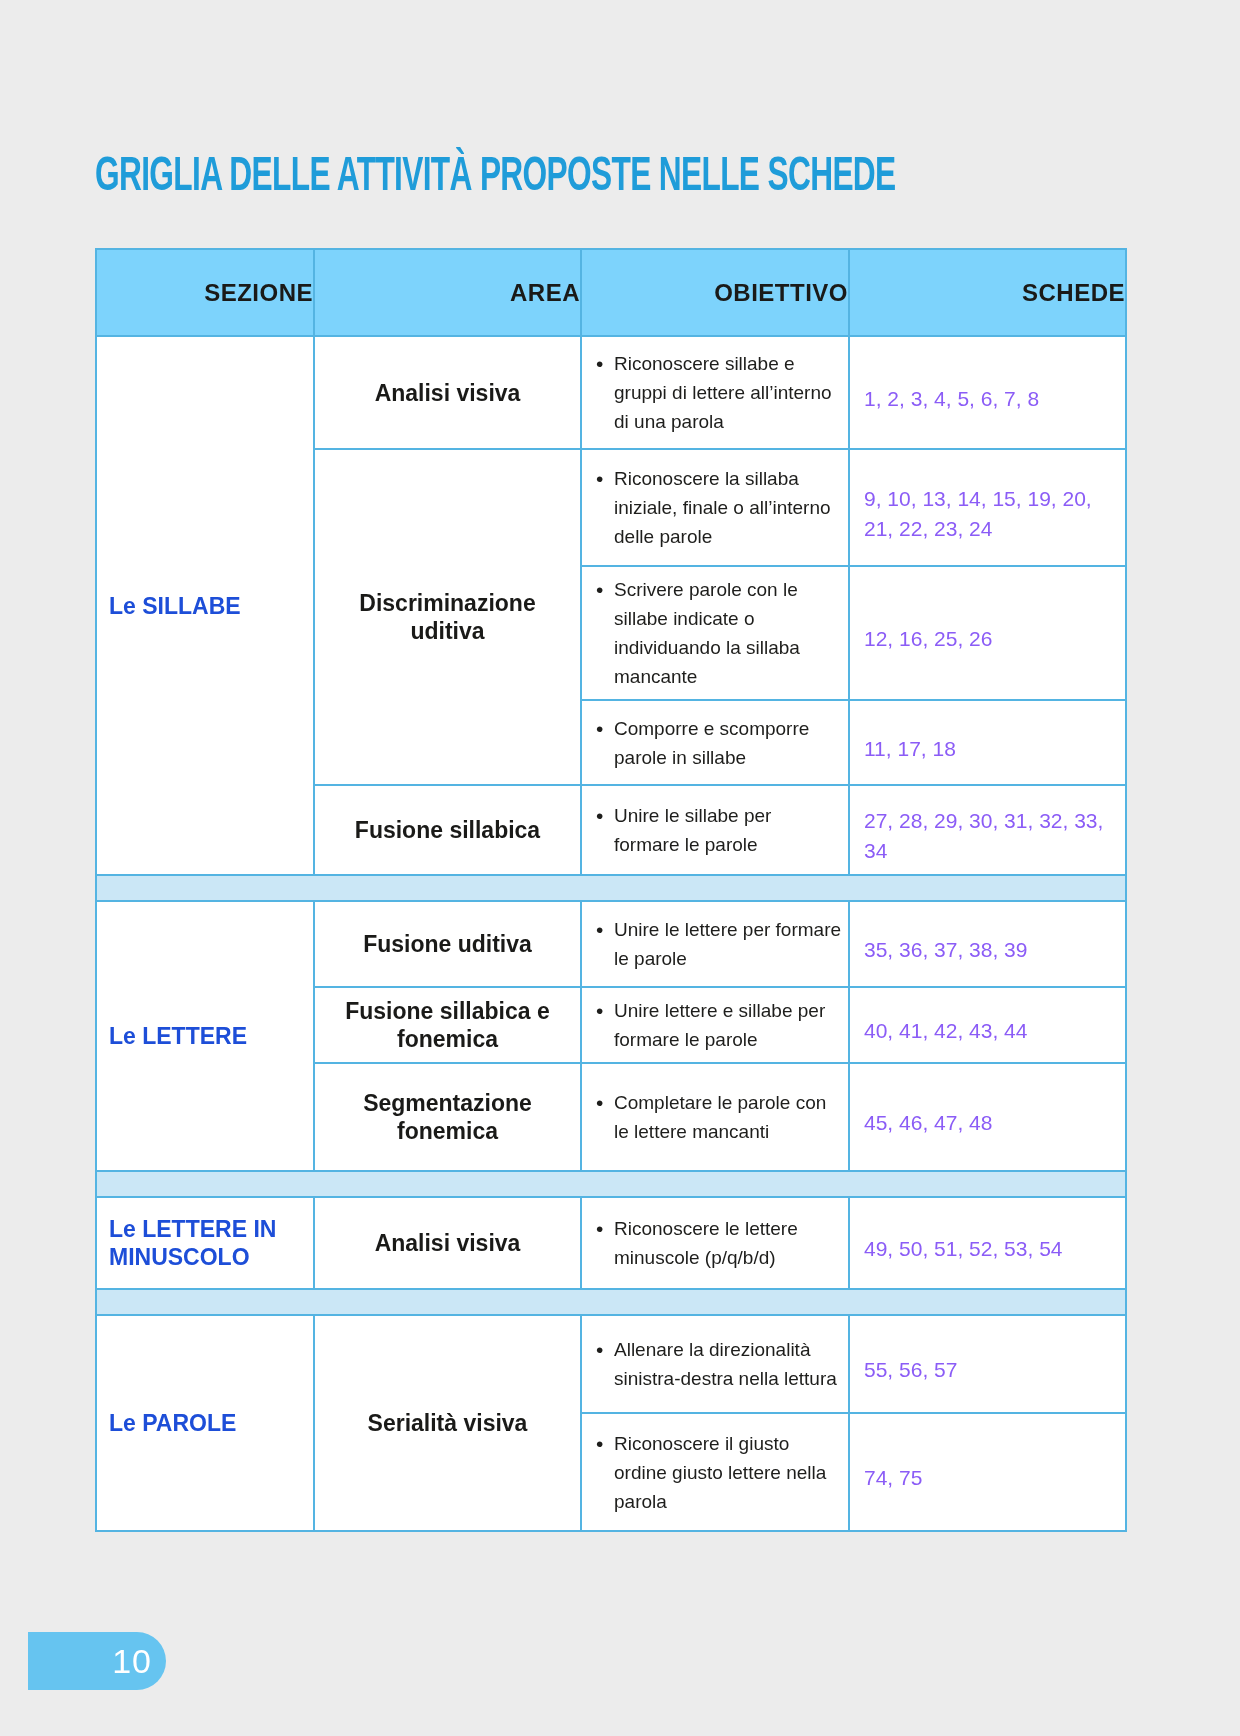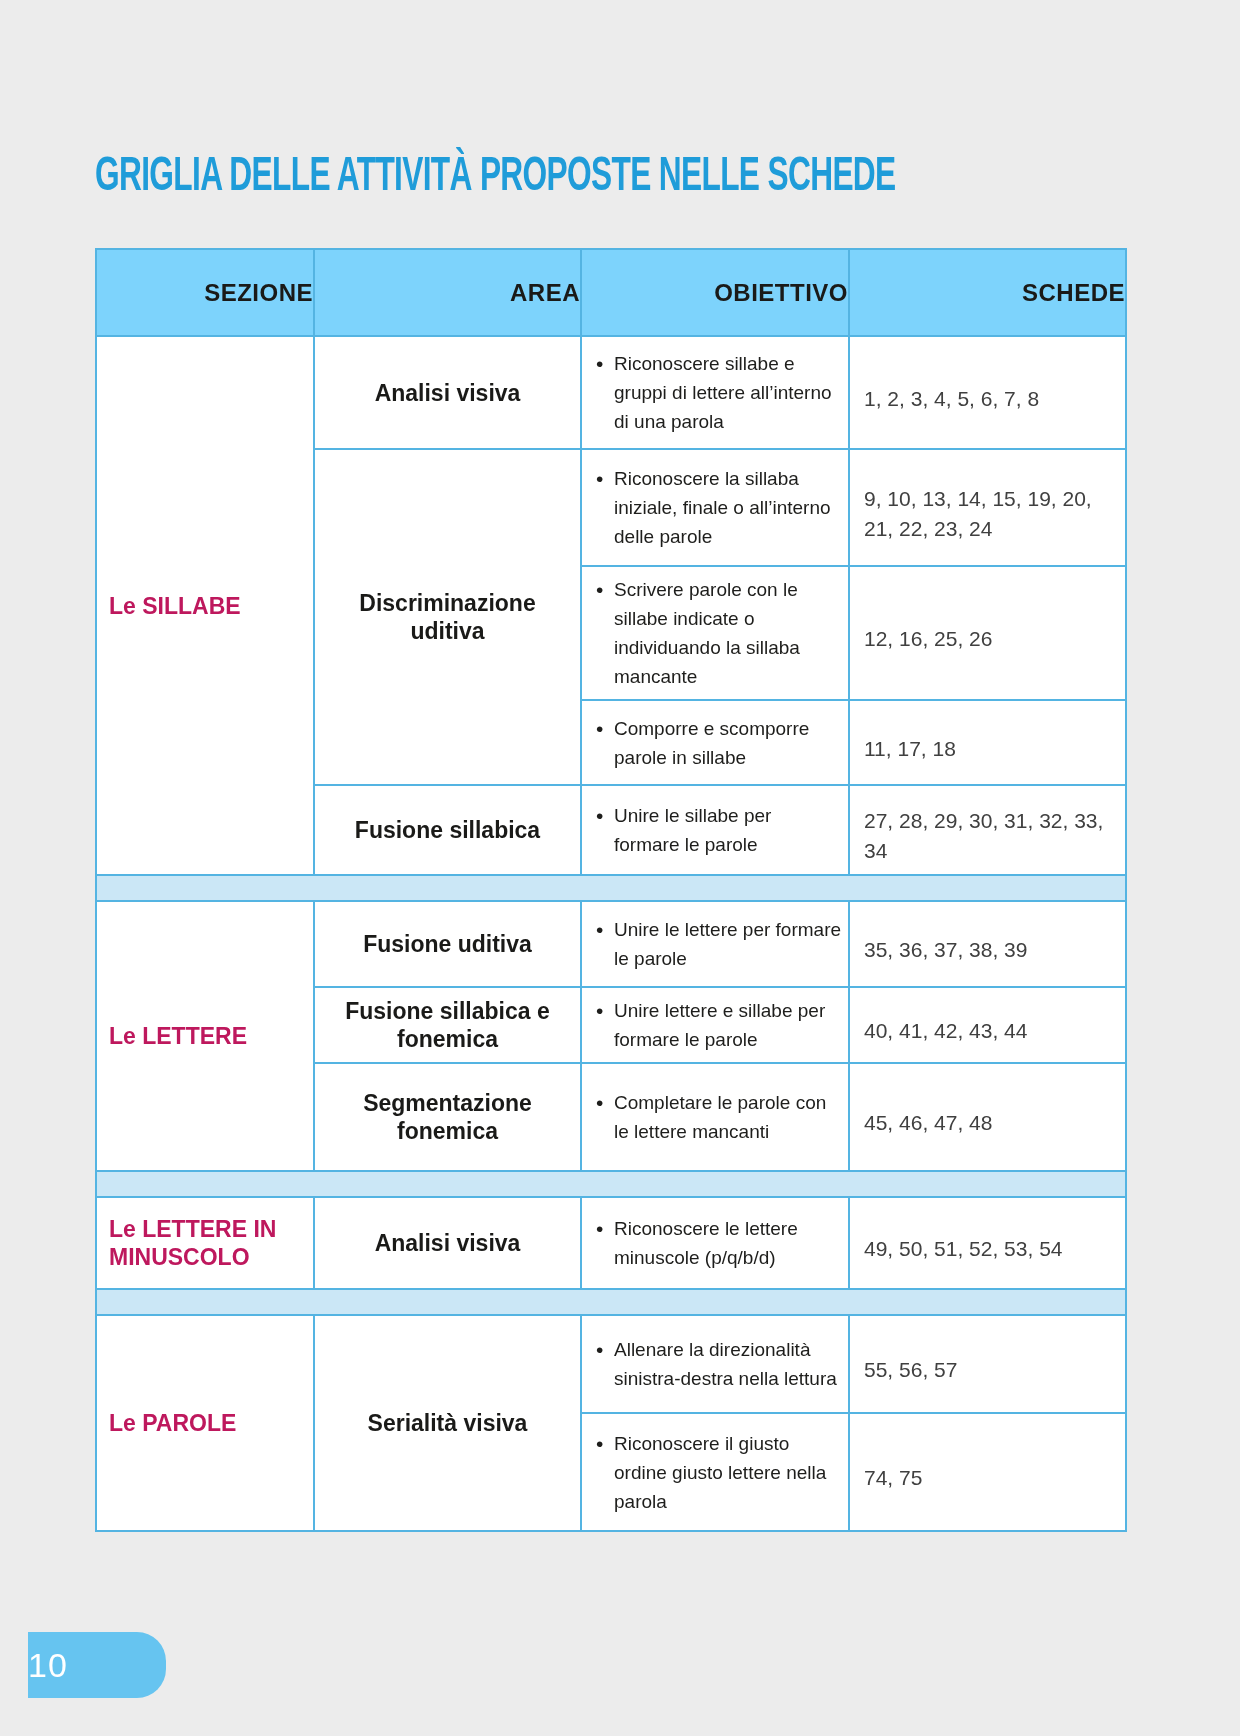--- a/index.html
+++ b/index.html
@@ -45,21 +45,21 @@
     background: #7dd3fc;
     font-size: 24px;
     font-weight: bold;
     color: #1A1A18;
     text-align: right;
     letter-spacing: 0.5px;
   }
   td.sec {
     font-size: 23px;
     font-weight: bold;
-    color: #be185d;
+    color: #1d4ed8;
     padding-left: 12px;
     line-height: 28px;
   }
   td.area {
     text-align: center;
     font-size: 23px;
     font-weight: bold;
     color: #1A1A18;
     padding: 0 14px;
     line-height: 28px;
@@ -76,37 +76,37 @@
   .obj-text {
     flex: 1;
     font-size: 19px;
     line-height: 29px;
     color: #1E1E1C;
   }
   td.sch {
     font-size: 21px;
     line-height: 30px;
     padding: 16px 10px 4px 14px;
-    color: #404040;
+    color: #8b5cf6;
   }
   tr.band td {
     background: #CBE7F6;
     padding: 0;
   }
   .page-badge {
     position: absolute;
     left: 28px;
     top: 1632px;
     width: 138px;
-    height: 66px;
+    height: 58px;
     background: #66C4F0;
     border-radius: 0 29px 29px 0;
     display: flex;
     align-items: center;
-    justify-content: flex-start;
+    justify-content: flex-end;
   }
   .page-badge span {
     color: #FFFFFF;
     font-size: 34px;
     letter-spacing: 1px;
     font-weight: normal;
     padding-right: 14px;
   }
 </style>
 </head>

